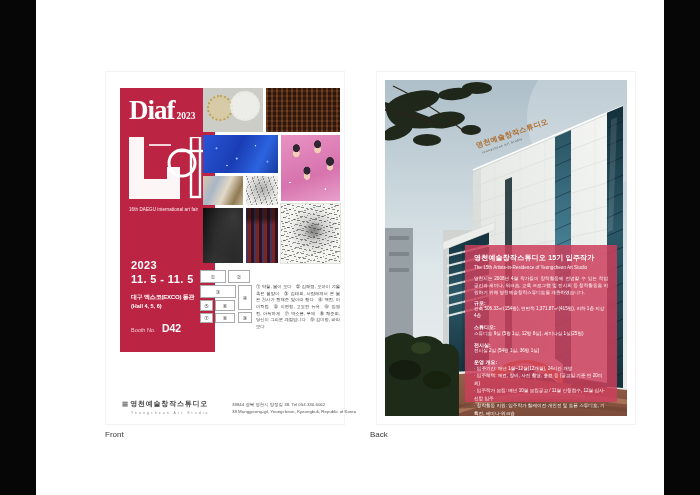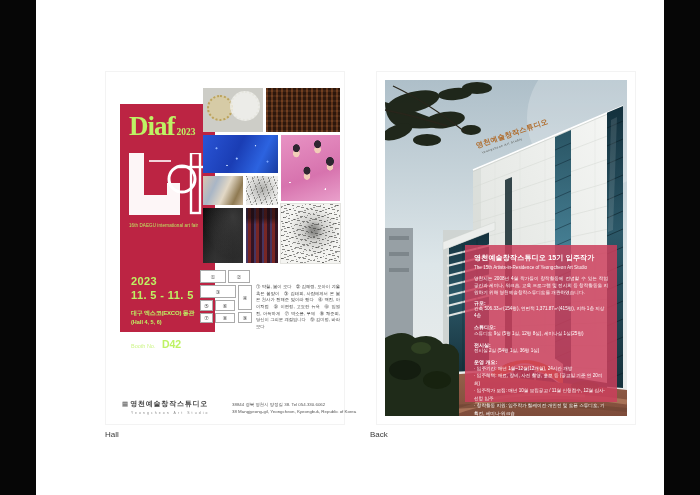--- a/index.html
+++ b/index.html
@@ -6,21 +6,21 @@
   .stage{position:relative;width:700px;height:495px;background:#ffffff;overflow:hidden;
          font-family:"Liberation Sans",sans-serif;}
   .bar{position:absolute;top:0;bottom:0;width:36px;background:#060606;}
   .bar.left{left:0}.bar.right{right:0}
 
   .card{position:absolute;background:#fff;}
   #front-card{left:106px;top:72px;width:238px;height:352px;outline:1px solid #f3f3f3;}
   #back-card{left:377px;top:72px;width:258px;height:352px;outline:1px solid #f3f3f3;}
 
   
-  .red-panel{position:absolute;left:14px;top:32px;width:95px;height:228px;background:#bc2443;color:#bef264;}
+  .red-panel{position:absolute;left:14px;top:16px;width:95px;height:264px;background:#bc2443;color:#ffffff;}
   .diaf-row{position:absolute;left:9px;top:9px;display:flex;align-items:baseline;
             font-family:"Liberation Serif",serif;font-weight:bold;}
   .diaf{font-size:27px;letter-spacing:-1px;line-height:1;}
   .diaf-year{font-size:9.5px;margin-left:2px;letter-spacing:0;}
   .monogram{position:absolute;left:5px;top:49px;}
   .red-tagline{position:absolute;left:9px;top:119px;font-size:4.5px;letter-spacing:.1px;white-space:nowrap;opacity:.95;}
   .event{position:absolute;left:11px;top:171px;}
   .ev-year,.ev-dates{font-size:11px;font-weight:bold;line-height:1.25;letter-spacing:.4px;}
   .ev-venue{font-size:6px;font-weight:bold;margin-top:6px;letter-spacing:-.2px;white-space:nowrap;}
   .ev-hall{font-size:5.5px;font-weight:bold;margin-top:1px;}
@@ -382,15 +382,15 @@
       <div class="ov-head">전시실:</div>
       <div class="ov-body">전시실 2실 (54평 1실, 36평 1실)</div>
       <div class="ov-head">운영 개요:</div>
       <div class="ov-bullet">· 입주기간: 매년 1월~12월(12개월), 24시간 개방</div>
       <div class="ov-bullet">· 입주혜택: 재료, 장비, 사진 촬영, 홍보 등 (공고일 기준 연 20여회)</div>
       <div class="ov-bullet">· 입주작가 모집: 매년 10월 모집공고 / 11월 신청접수, 12월 심사·선정 입주</div>
       <div class="ov-bullet">· 창작활동 지원: 입주작가 릴레이전·개인전 및 오픈 스튜디오, 기획전, 세미나·워크숍</div>
     </div>
   </div>
 
-  <div class="page-label" id="front-label">Hall</div>
+  <div class="page-label" id="front-label">Front</div>
   <div class="page-label" id="back-label">Back</div>
 </div>
 
 </body></html>

